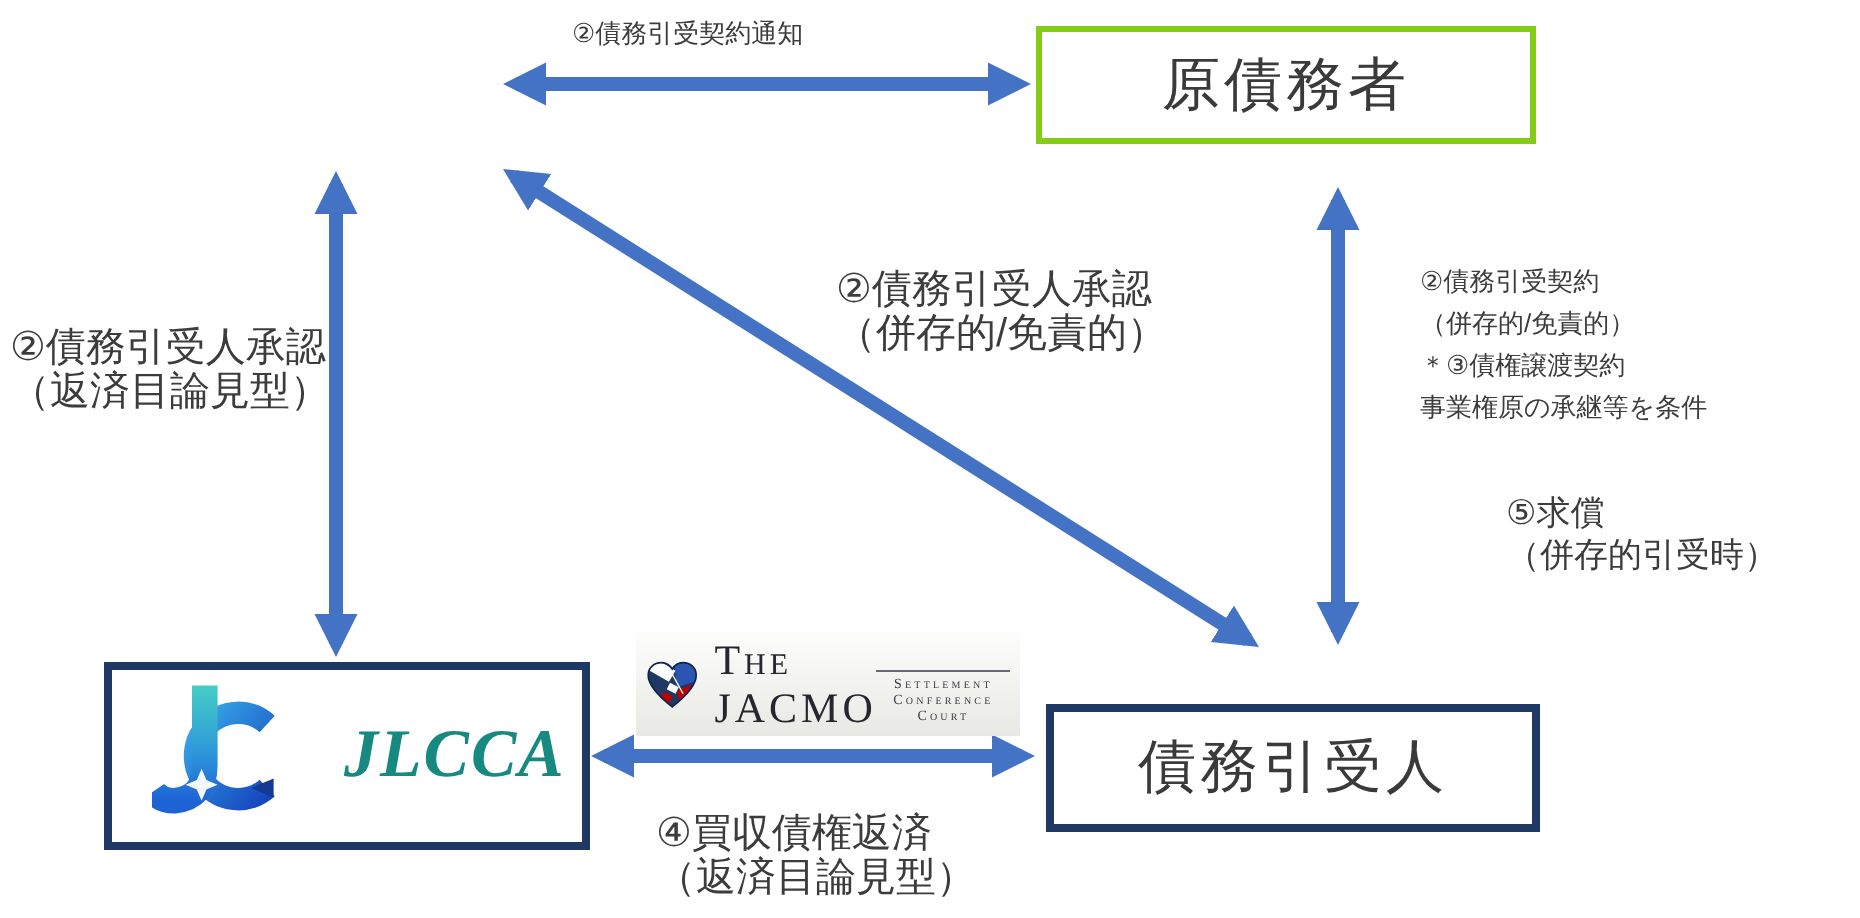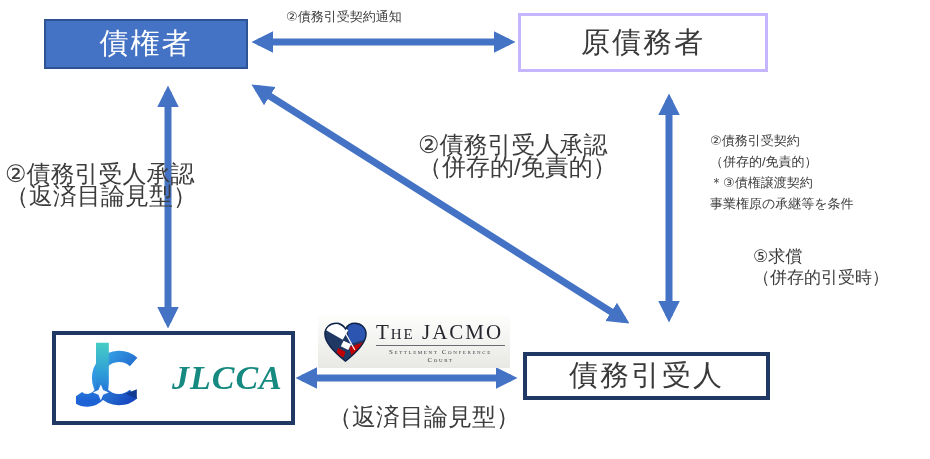--- a/index.html
+++ b/index.html
@@ -11,52 +11,52 @@
   .node{
     position:absolute;display:flex;align-items:center;justify-content:center;
     box-sizing:border-box;background:#fff;
   }
   .node-label{font-size:29px;color:#3a3a3a;letter-spacing:2px;}
   .creditor{
     left:44px;top:19px;width:204px;height:50px;
     background:#4472C4;border:2px solid #2E5395;
   }
   .creditor .node-label{color:#ffffff;}
-  .original-debtor{left:518px;top:13px;width:250px;height:59px;border:3px solid #c4b5fd;}
-  .debt-assumer{left:523px;top:352px;width:247px;height:48px;border:4px solid #1F3864;}
+  .original-debtor{left:518px;top:13px;width:250px;height:59px;border:3px solid #84cc16;}
+  .debt-assumer{left:523px;top:352px;width:247px;height:64px;border:4px solid #1F3864;}
   .jlcca-box{
     left:52px;top:331px;width:243px;height:94px;border:4px solid #203864;
     justify-content:flex-start;padding-left:20px;gap:16px;
   }
   .jlcca-text{
     font-family:"Liberation Serif","DejaVu Serif",serif;font-style:italic;font-weight:bold;
     font-size:34px;color:#168980;letter-spacing:1px;
   }
-  .lbl{position:absolute;font-size:24px;line-height:22px;white-space:nowrap;color:#3c3c3c;}
+  .lbl{position:absolute;font-size:20px;line-height:22px;white-space:nowrap;color:#3c3c3c;}
   .lbl-notice{left:286px;top:6px;font-size:13px;}
   .lbl-assignment{left:5px;top:163px;}
   .lbl-approval{left:418px;top:134px;}
   .lbl-assumption{left:710px;top:130px;font-size:13px;line-height:21px;}
   .lbl-recourse{left:710px;top:246px;font-size:17px;line-height:21px;margin-left:43px;}
   .lbl-agreement{left:293px;top:262px;}
   .lbl-purchased{left:328px;top:406px;}
   .jacmo{
     position:absolute;left:318px;top:316px;width:192px;height:52px;
     background:linear-gradient(#fdfdfc,#e8e8e4);
     display:flex;align-items:center;gap:8px;padding:1px 5px;box-sizing:border-box;
   }
-  .jacmo-texts{display:flex;flex-direction:column;align-items:flex-start;}
+  .jacmo-texts{display:flex;flex-direction:row;align-items:flex-start;}
   .jacmo-title{
     font-family:"Liberation Serif","DejaVu Serif",serif;font-variant:small-caps;
     font-size:21px;color:#26262e;letter-spacing:2px;line-height:24px;
   }
   .jacmo-sub{
     font-family:"Liberation Serif","DejaVu Serif",serif;font-variant:small-caps;
     font-size:7px;color:#3c3c46;letter-spacing:1.6px;border-top:1px solid #6a6a72;
-    padding-top:2px;margin-top:1px;align-self:stretch;text-align:center;
+    padding-top:2px;margin-top:17px;align-self:stretch;text-align:center;
   }
 </style>
 </head>
 <body>
 
 <div class="canvas">
 
   <svg class="arrows" width="930" height="459" viewBox="0 0 930 459">
     <defs>
       <marker id="ahE" viewBox="0 0 10 10" refX="7" refY="5" markerWidth="3.1" markerHeight="3.6" orient="auto" markerUnits="strokeWidth">
@@ -66,23 +66,20 @@
         <path d="M10 0 L0 5 L10 10 Z" fill="#4472C4"></path>
       </marker>
     </defs>
     <line x1="258" y1="42" x2="509" y2="42" stroke="#4472C4" stroke-width="7" marker-start="url(#ahS)" marker-end="url(#ahE)"></line>
     <line x1="168" y1="92" x2="168" y2="322" stroke="#4472C4" stroke-width="7" marker-start="url(#ahS)" marker-end="url(#ahE)"></line>
     <line x1="257" y1="88" x2="624" y2="320" stroke="#4472C4" stroke-width="7" marker-start="url(#ahS)" marker-end="url(#ahE)"></line>
     <line x1="669" y1="100" x2="669" y2="316" stroke="#4472C4" stroke-width="7" marker-start="url(#ahS)" marker-end="url(#ahE)"></line>
     <line x1="302" y1="378" x2="511" y2="378" stroke="#4472C4" stroke-width="7" marker-start="url(#ahS)" marker-end="url(#ahE)"></line>
   </svg>
 
-  <div class="node creditor">
-    <span class="node-label">債権者</span>
-  </div>
 
   <div class="node original-debtor">
     <span class="node-label">原債務者</span>
   </div>
 
   <div class="node debt-assumer">
     <span class="node-label">債務引受人</span>
   </div>
 
   <div class="node jlcca-box">
@@ -151,16 +148,17 @@
     <div>事業権原の承継等を条件</div>
   </div>
 
   <div class="lbl lbl-recourse">
     <div>⑤求償</div>
     <div>（併存的引受時）</div>
   </div>
 
 
   <div class="lbl lbl-purchased">
+    <div>④買収債権返済</div>
     <div>（返済目論見型）</div>
   </div>
 
 </div>
 
 </body></html>

